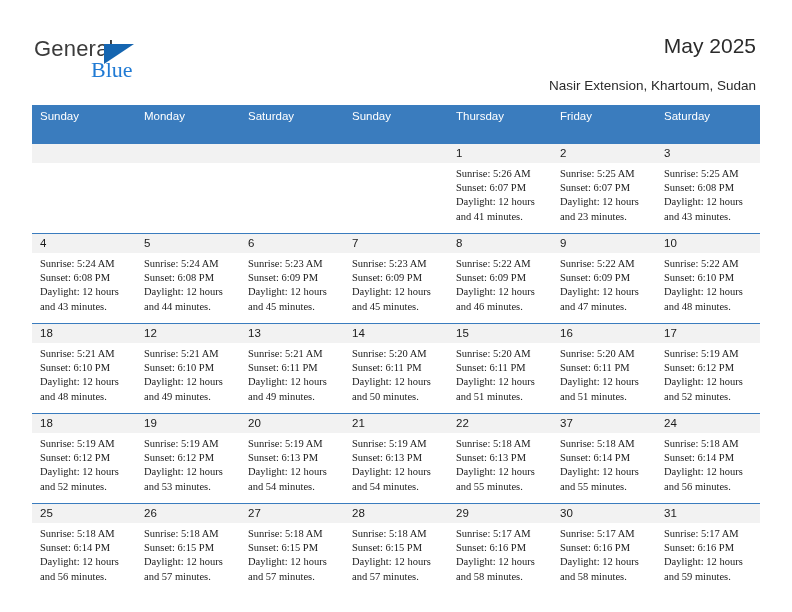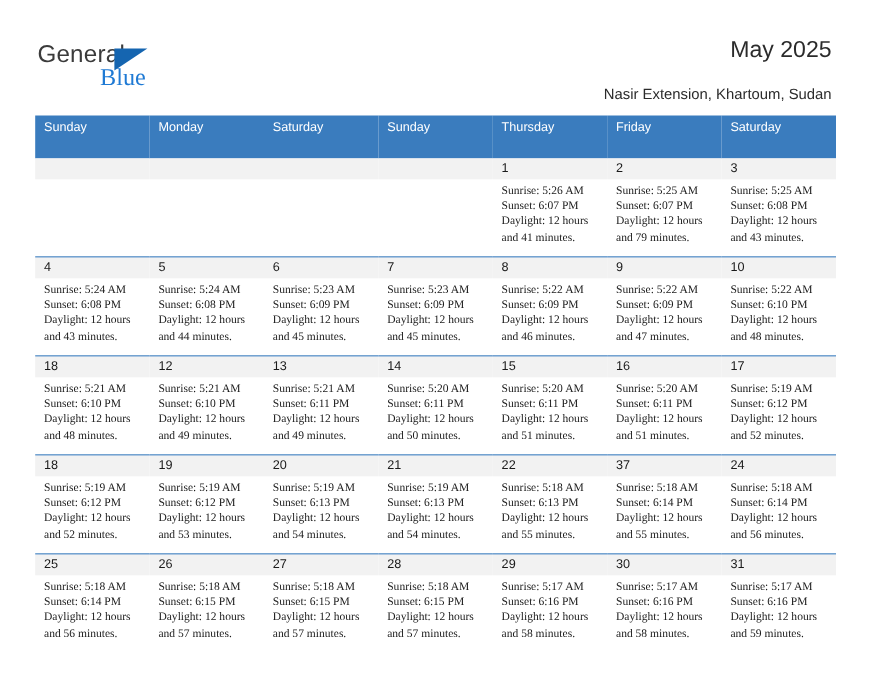--- a/index.html
+++ b/index.html
@@ -184,21 +184,21 @@
               <div>Daylight: 12 hours</div>
               <div>and 41 minutes.</div>
             </div>
           </td>
           <td>
             <span class="daynum">2</span>
             <div class="cellbody">
               <div>Sunrise: 5:25 AM</div>
               <div>Sunset: 6:07 PM</div>
               <div>Daylight: 12 hours</div>
-              <div>and 79 minutes.</div>
+              <div>and 23 minutes.</div>
             </div>
           </td>
           <td>
             <span class="daynum">3</span>
             <div class="cellbody">
               <div>Sunrise: 5:25 AM</div>
               <div>Sunset: 6:08 PM</div>
               <div>Daylight: 12 hours</div>
               <div>and 43 minutes.</div>
             </div>

